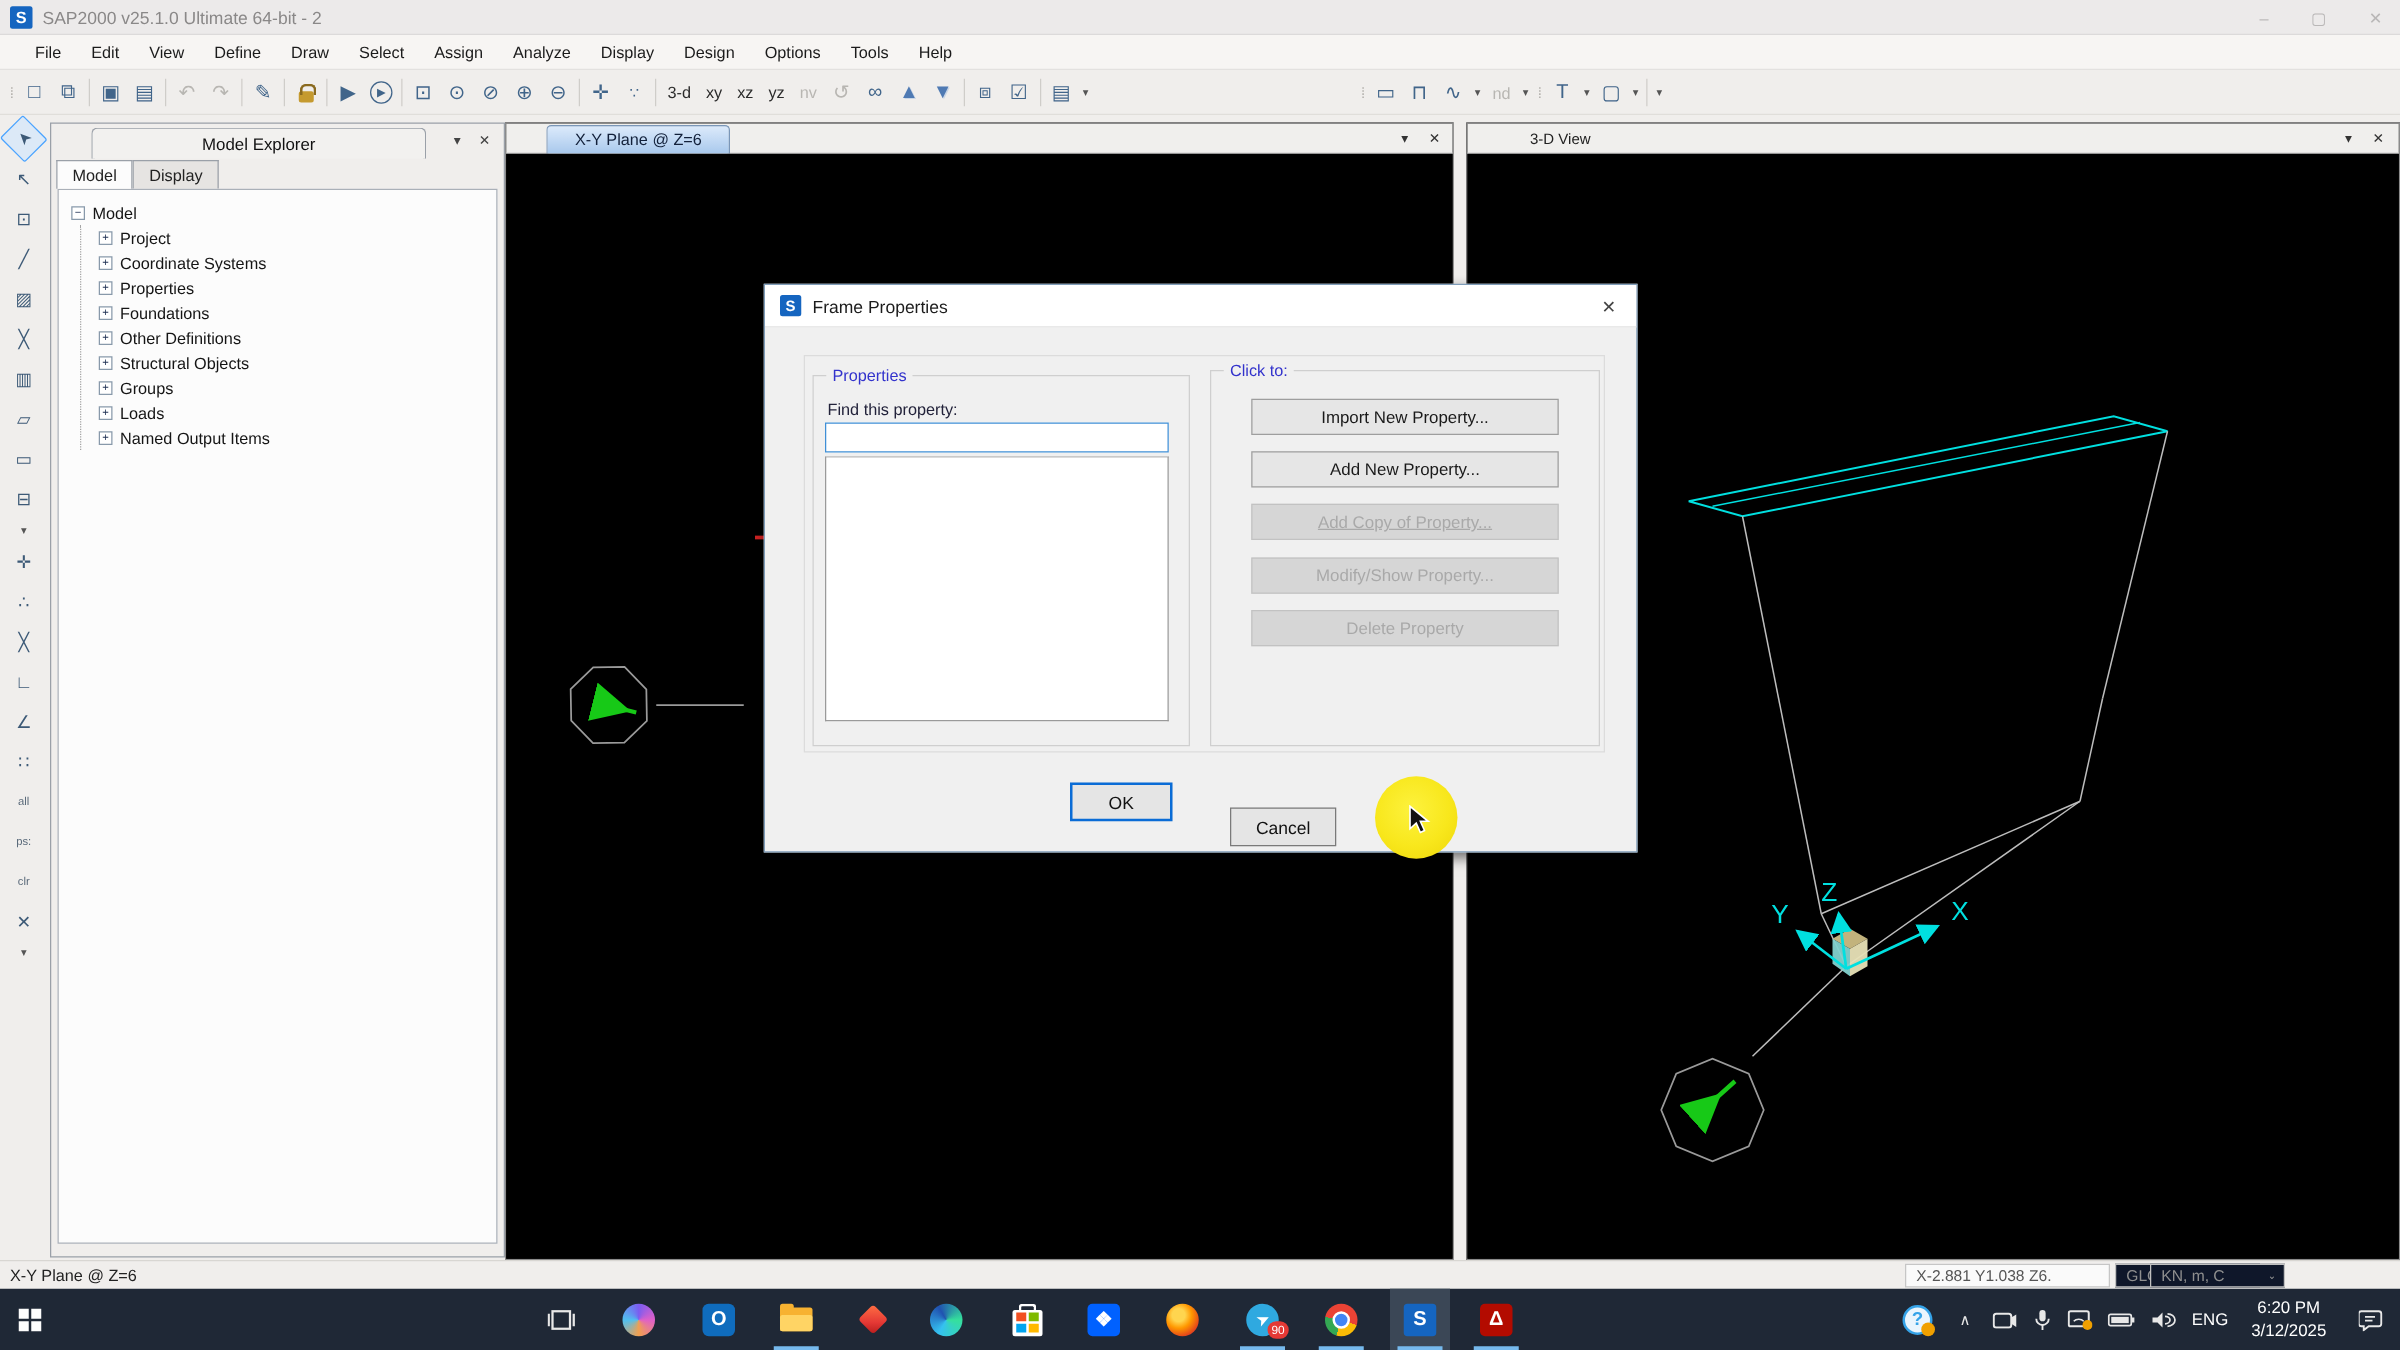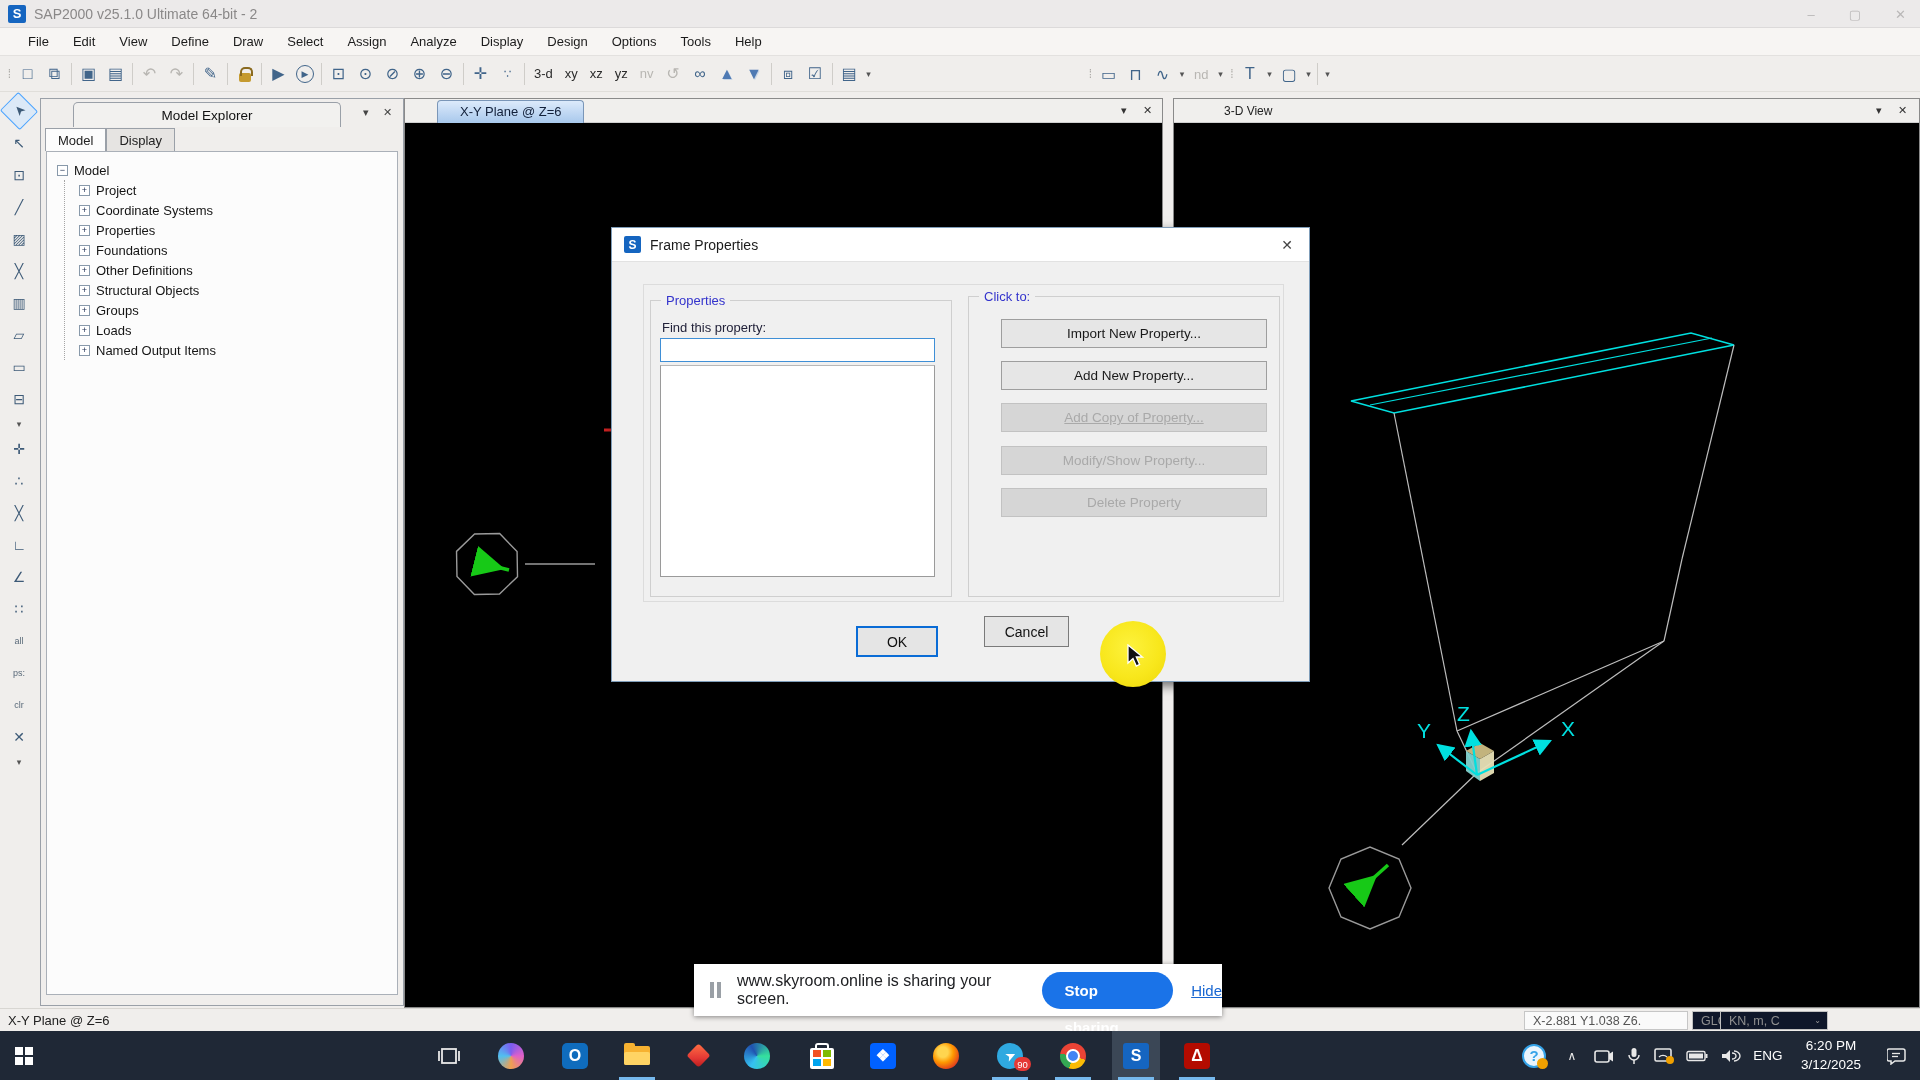--- a/index.html
+++ b/index.html
@@ -69,24 +69,24 @@
   .dlg-title { position:absolute; left:0; top:0; right:0; height:34px; background:#ffffff; display:flex; align-items:center; border-bottom:1px solid #e2e2e2;}
   .dlg-logo { width:17px; height:17px; margin-left:12px; background:#1565c0; color:#fff; font-weight:bold; font-size:12px; display:flex; align-items:center; justify-content:center; border-radius:2px;}
   .dlg-title-text { margin-left:9px; font-size:14px; color:#1c1c1c;}
   .dlg-close { position:absolute; right:16px; top:9px; font-size:14px; color:#444; cursor:default;}
   .dlg-frame { position:absolute; left:31px; top:56px; width:641px; height:318px; border:1px solid #dcdcdc;}
   .grp { position:absolute; border:1px solid #cfcfcf; }
   .grp-legend { position:absolute; top:-8px; left:10px; background:#f0f0f0; padding:0 5px; font-size:13px; color:#3333cc;}
   .find-label { position:absolute; left:50px; top:92px; font-size:13px; color:#22223a;}
   .find-input { position:absolute; left:48px; top:110px; width:275px; height:24px; border:1.5px solid #3f8fd6; background:#fff; font-size:13px; padding:0 6px; outline:none; font-family:"Liberation Sans",sans-serif;}
   .prop-list { position:absolute; left:48px; top:137px; width:275px; height:212px; border:1px solid #9a9a9a; border-top:1px solid #b8b8b8; background:#fff;}
-  .dlg-btn { position:absolute; left:389px; width:266px; height:29px; background:#e6e6e6; border:1px solid #9e9e9e; font-size:13.5px; color:#1a1a1a; display:flex; align-items:center; justify-content:center; cursor:default;text-align:right;}
+  .dlg-btn { position:absolute; left:389px; width:246px; height:29px; background:#e6e6e6; border:1px solid #9e9e9e; font-size:13.5px; color:#1a1a1a; display:flex; align-items:center; justify-content:center; cursor:default;text-align:right;}
   .dlg-btn.off { background:#d6d6d6; border-color:#c2c2c2; color:#a9a9a9;}
   .okbtn { position:absolute; left:244px; top:398px; width:82px; height:31px; background:#e5e5e5; border:2px solid #0a6cd6; font-size:14px; color:#111; display:flex; align-items:center; justify-content:center; cursor:default;}
-  .cancelbtn { position:absolute; left:372px; top:388px; width:85px; height:31px; background:#e5e5e5; border:1px solid #7a7a7a; font-size:14px; color:#111; display:flex; align-items:center; justify-content:center; cursor:default;}
+  .cancelbtn { position:absolute; left:372px; top:418px; width:85px; height:31px; background:#e5e5e5; border:1px solid #7a7a7a; font-size:14px; color:#111; display:flex; align-items:center; justify-content:center; cursor:default;}
 
   .highlight { position:absolute; left:1100px; top:621px; width:66px; height:66px; border-radius:50%; background:radial-gradient(circle at 45% 40%, #fdf23d 0%, #f8e71c 55%, #eed608 100%); z-index:11;}
   .cursor { position:absolute; left:1126px; top:644px; z-index:12;}
 
   
   .toast { position:absolute; left:694px; top:964px; width:528px; height:52px; background:#fff; box-shadow:0 1px 5px rgba(0,0,0,0.45); display:flex; align-items:center; z-index:13;}
   .pausebars { display:flex; gap:3px; margin-left:16px;}
   .pausebars i { display:block; width:4px; height:16px; background:#9aa0a6;}
   .toast-msg { margin-left:16px; font-size:16px; color:#202124;}
   .stopbtn { margin-left:14px; height:37px; line-height:37px; padding:0 23px; background:#1a73e8; color:#fff; border-radius:19px; font-size:15px; font-weight:bold; cursor:default;}
@@ -400,29 +400,20 @@
 
     <div class="okbtn">OK</div>
     <div class="cancelbtn">Cancel</div>
   </div>
 
   <div class="highlight"></div>
   <svg class="cursor" width="22" height="26">
     <path d="M2,1 L2,19 L7,14.5 L10.3,22 L13.6,20.4 L10.3,13 L16.5,13 Z" fill="#111" stroke="#fff" stroke-width="1.3"></path>
   </svg>
 
-  <div class="toast">
-    <span class="pausebars">
-        <i></i>
-        <i></i>
-      </span>
-    <span class="toast-msg">www.skyroom.online is sharing your screen.</span>
-    <span class="stopbtn">Stop sharing</span>
-    <span class="hidelink">Hide</span>
-  </div>
 
   <div class="statusbar">
     <span class="sb-left">X-Y Plane @ Z=6</span>
     <span class="sb-box sb-coords">X-2.881  Y1.038  Z6.</span>
     <span class="sb-box sb-drop" style="left:1692px; width:116px;">
       <span>GLOBAL</span>
       <span class="dd">⌄</span>
     </span>
     <span class="sb-box sb-drop" style="left:1720px; width:108px;">
       <span>KN, m, C</span>

